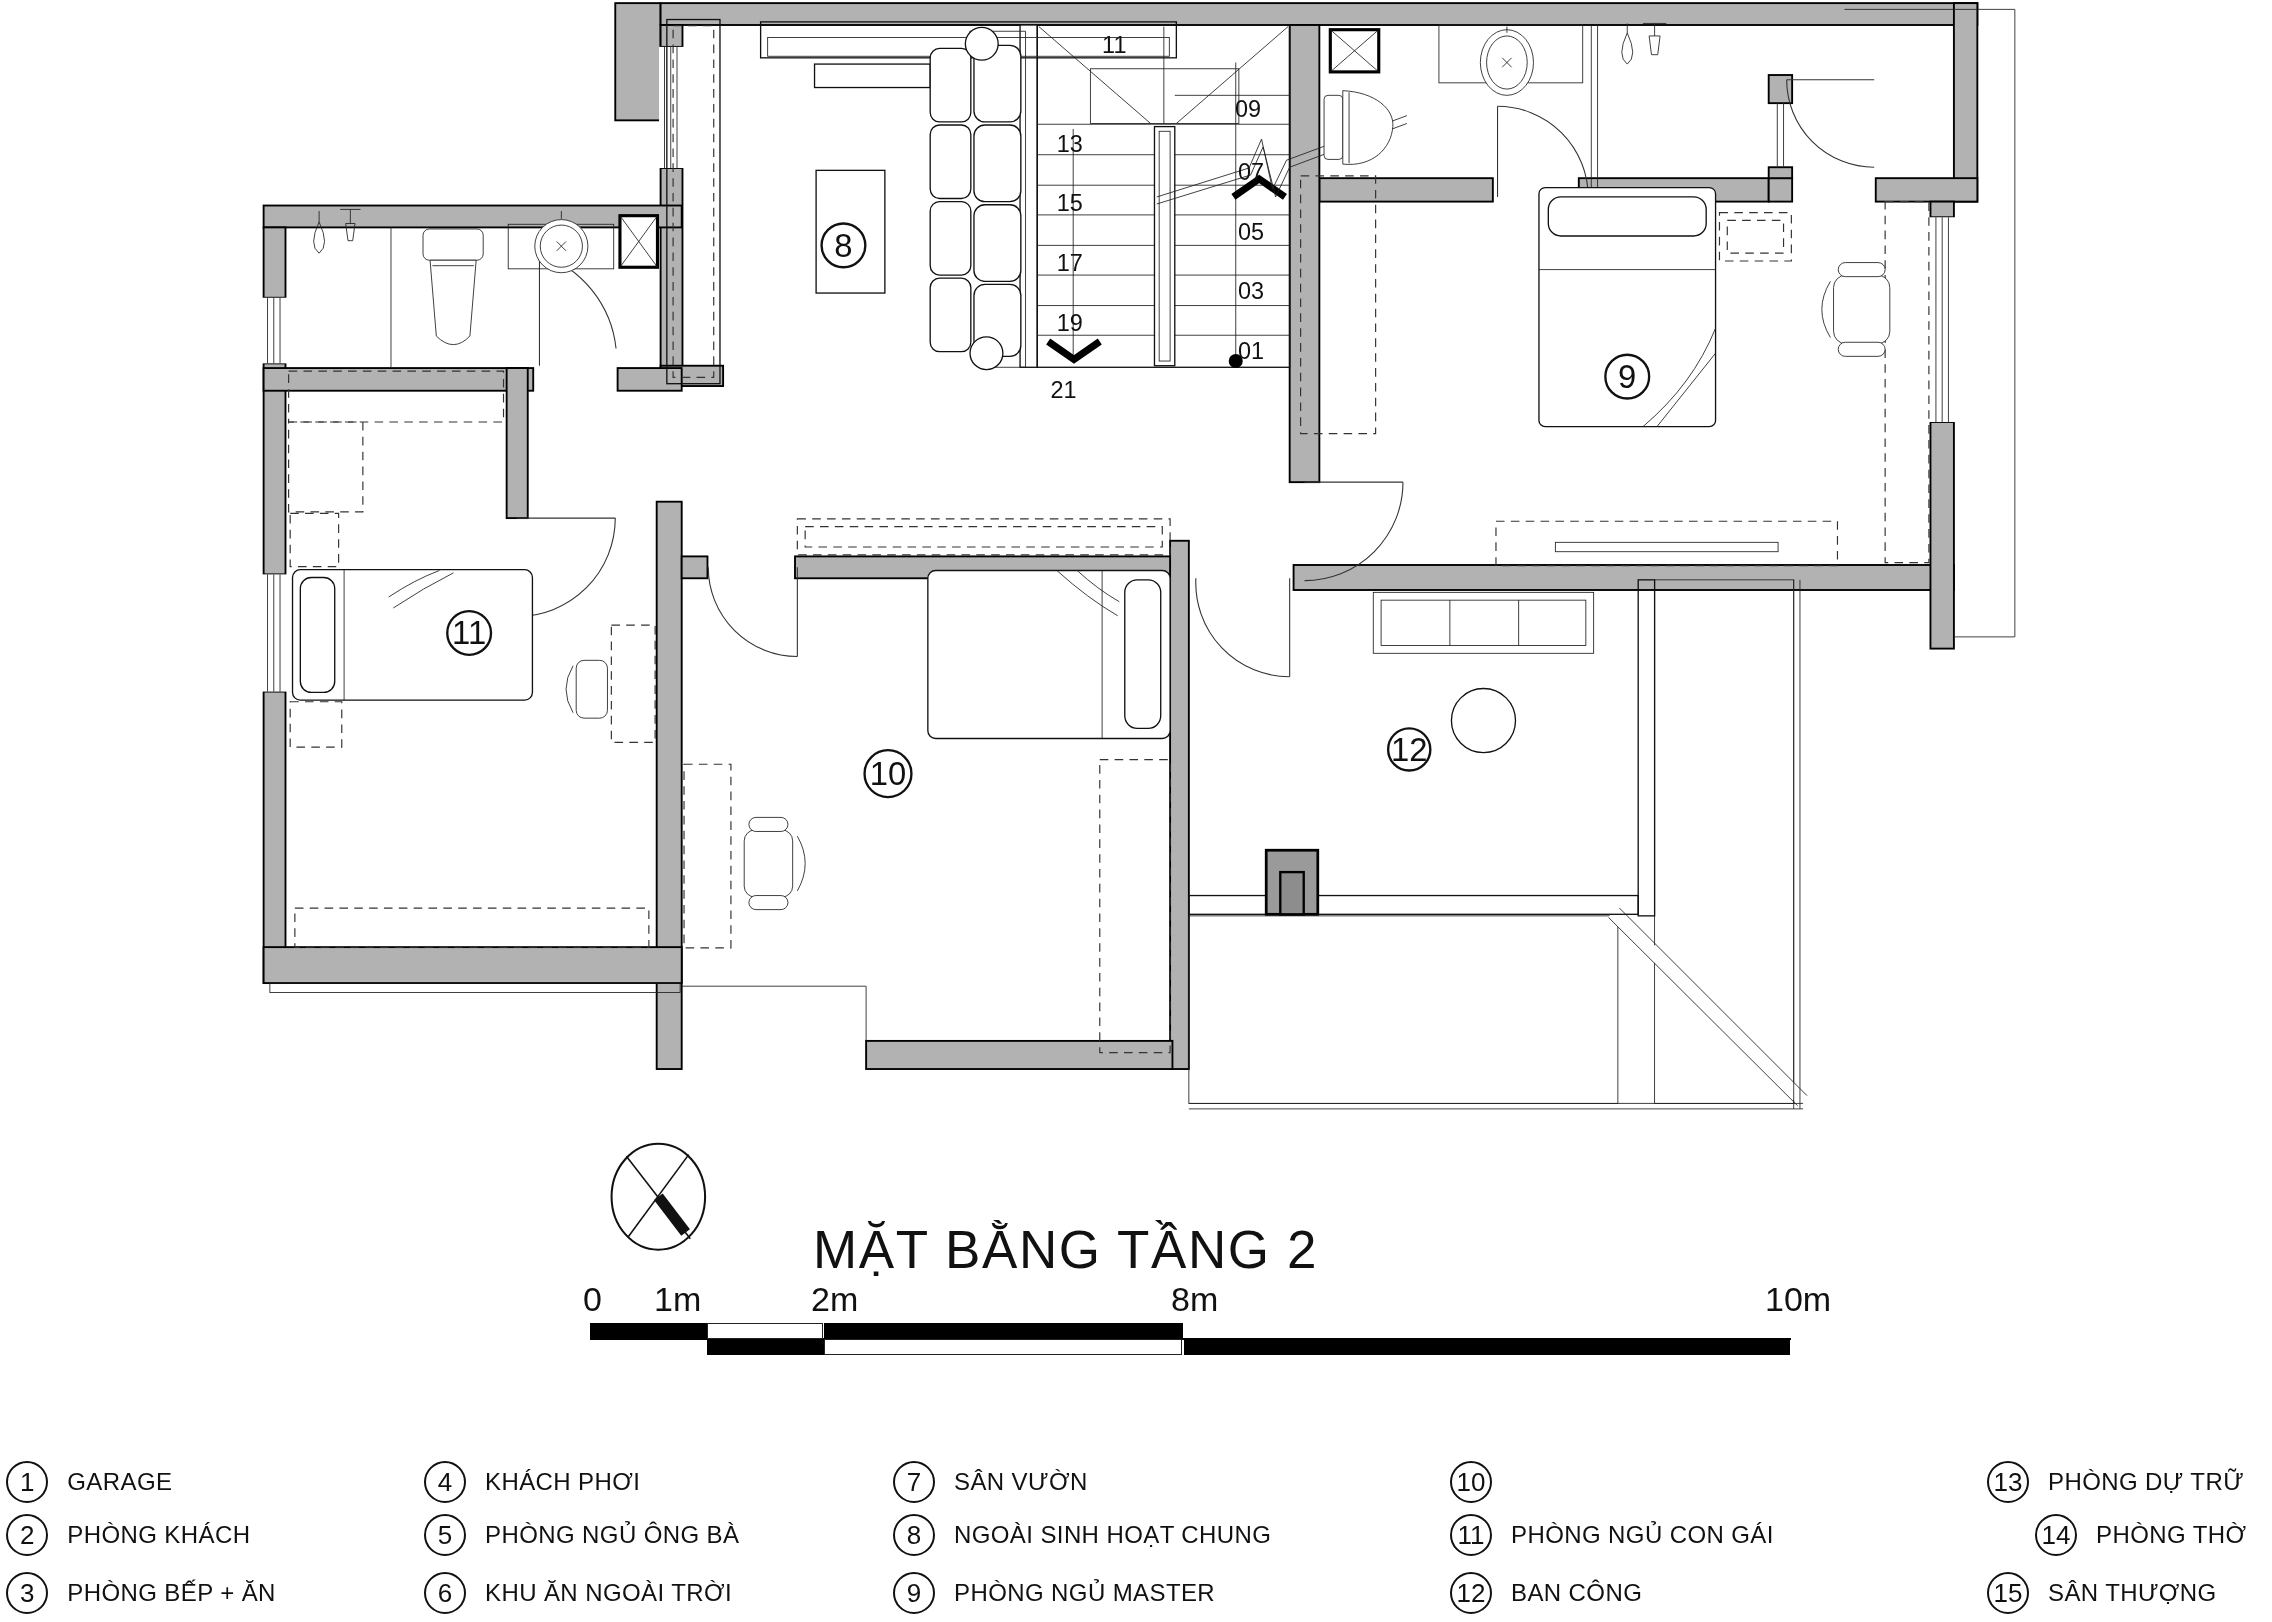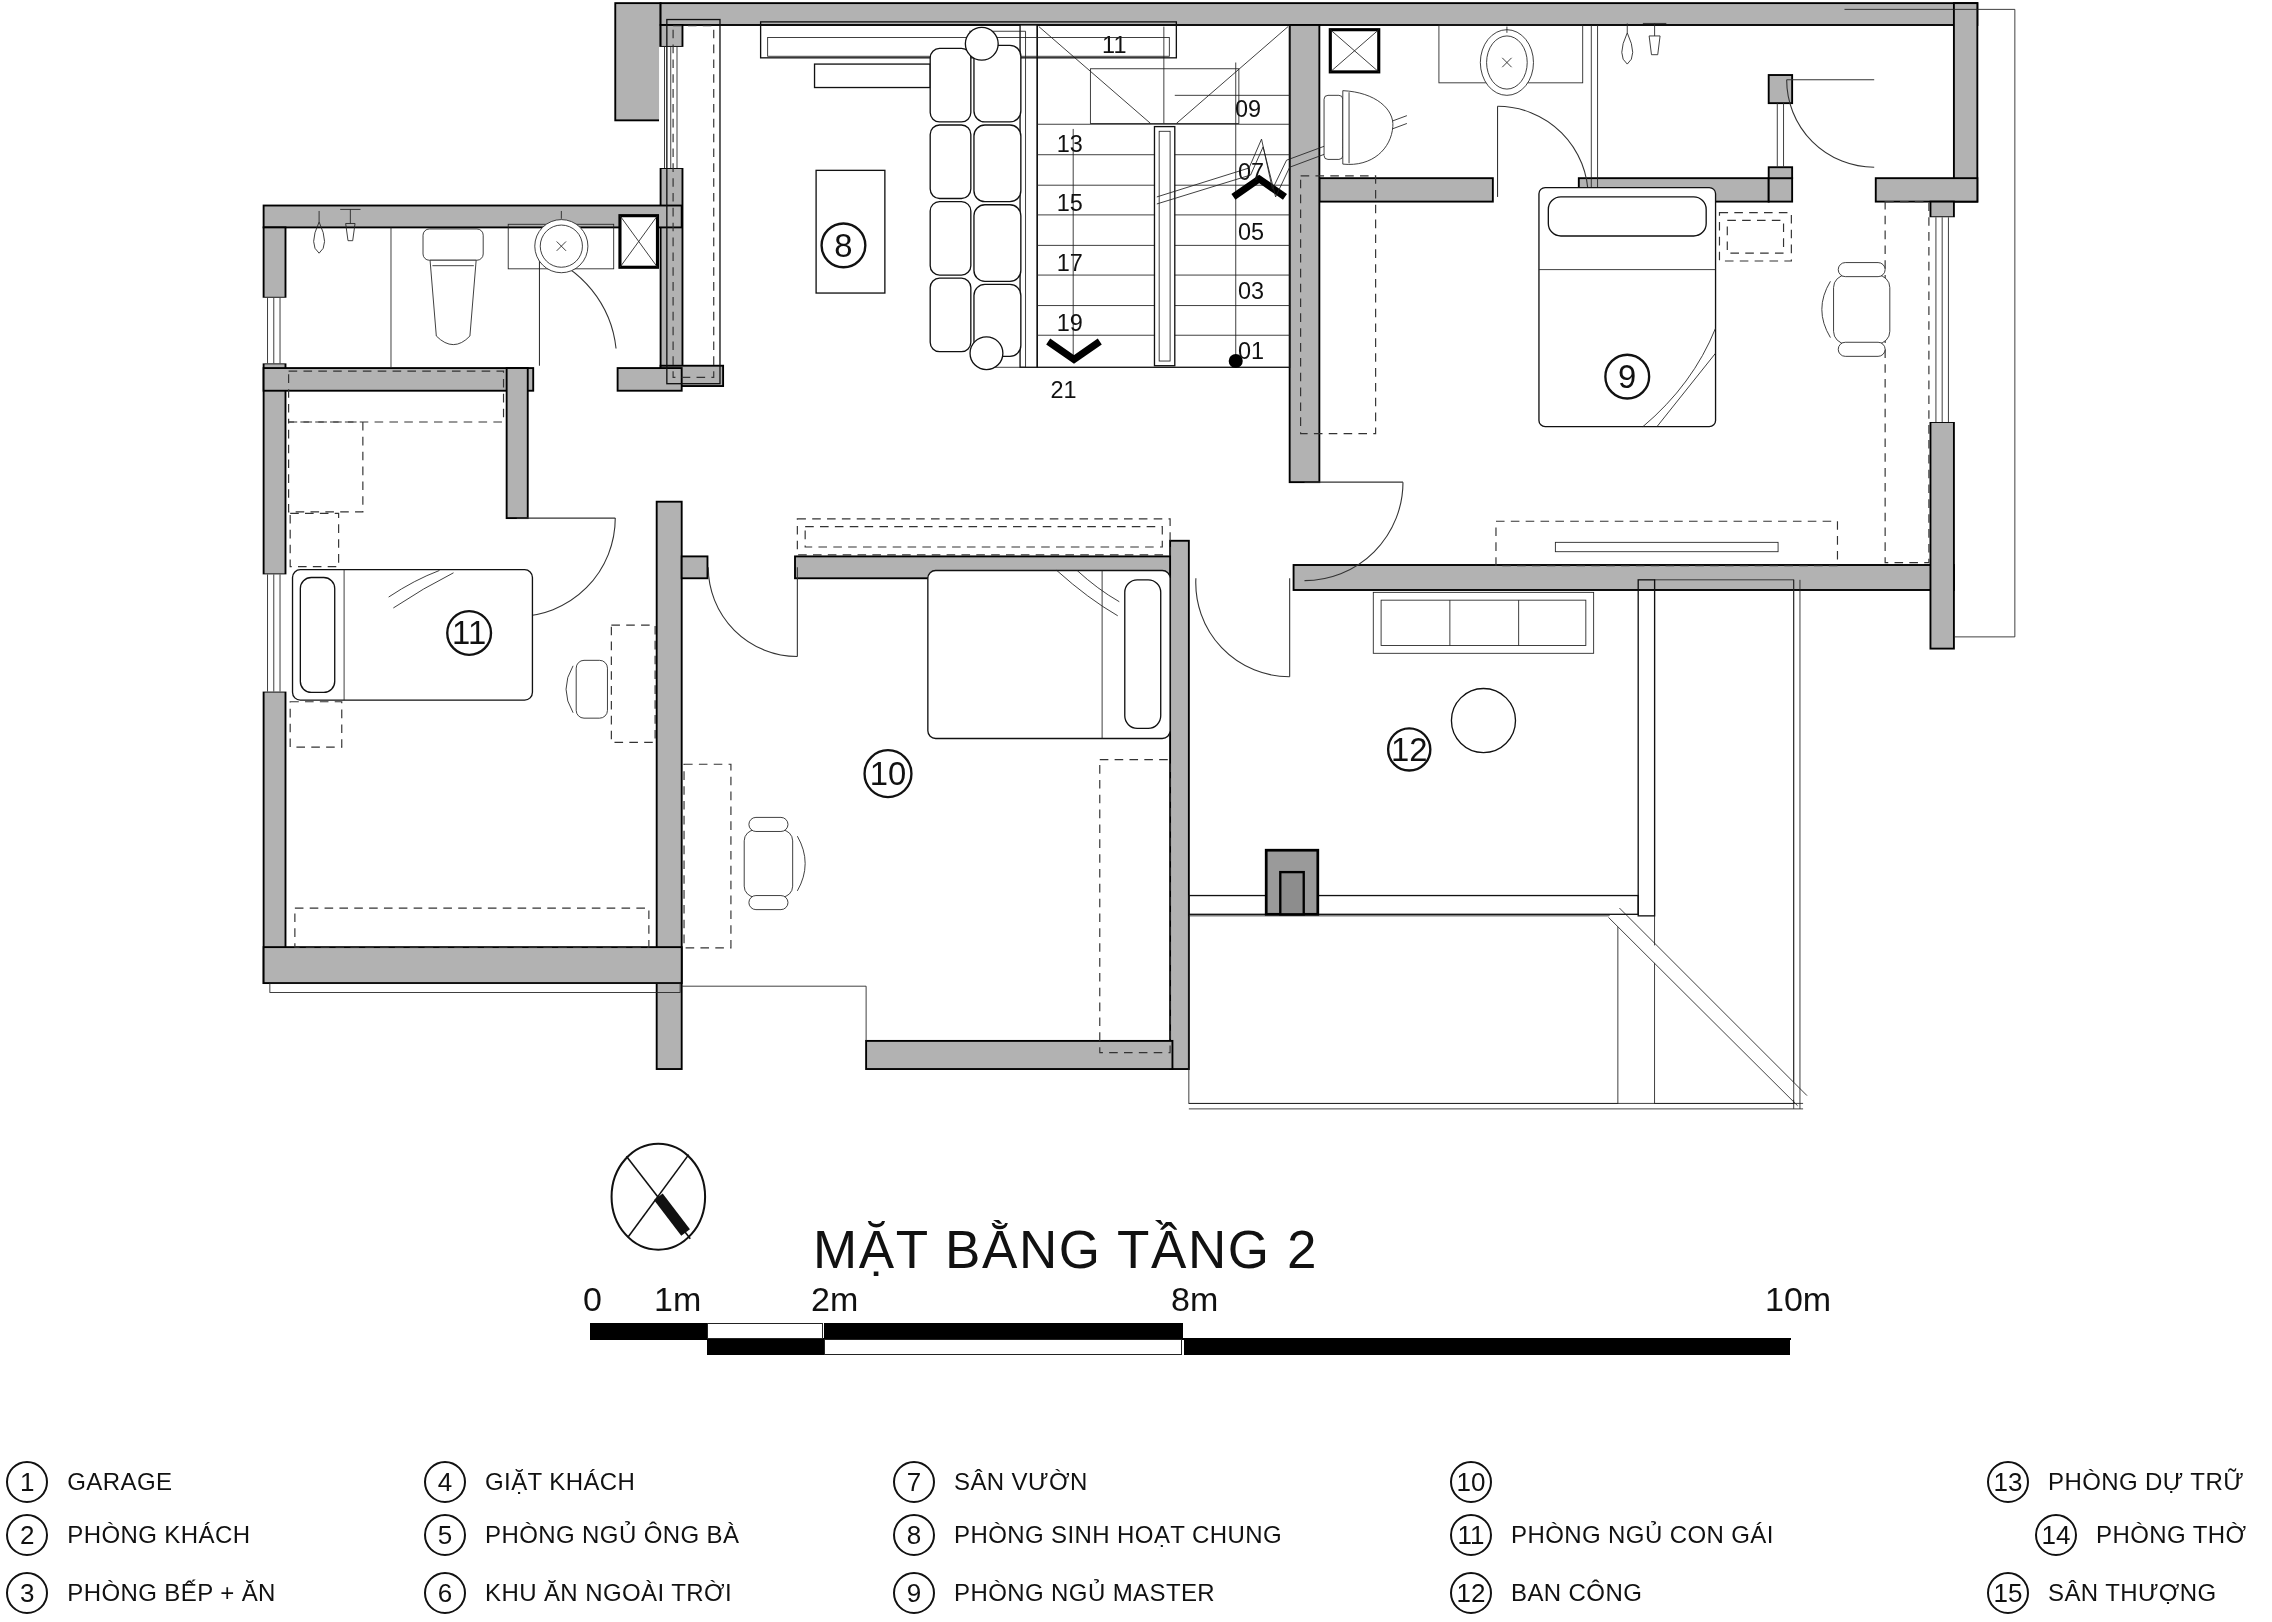--- a/index.html
+++ b/index.html
@@ -378,37 +378,37 @@
   <div class="legend-item" style="left:6.3px;top:1513px;">
       <span class="lg-circ">2</span>
       <span class="lg-label">PHÒNG KHÁCH</span>
     </div>
   <div class="legend-item" style="left:6.3px;top:1571px;">
       <span class="lg-circ">3</span>
       <span class="lg-label">PHÒNG BẾP + ĂN</span>
     </div>
   <div class="legend-item" style="left:424px;top:1460px;">
       <span class="lg-circ">4</span>
-      <span class="lg-label">GIẶT KHÁCH</span>
+      <span class="lg-label">KHÁCH PHƠI</span>
     </div>
   <div class="legend-item" style="left:424px;top:1513px;">
       <span class="lg-circ">5</span>
       <span class="lg-label">PHÒNG NGỦ ÔNG BÀ</span>
     </div>
   <div class="legend-item" style="left:424px;top:1571px;">
       <span class="lg-circ">6</span>
       <span class="lg-label">KHU ĂN NGOÀI TRỜI</span>
     </div>
   <div class="legend-item" style="left:893px;top:1460px;">
       <span class="lg-circ">7</span>
       <span class="lg-label">SÂN VƯỜN</span>
     </div>
   <div class="legend-item" style="left:893px;top:1513px;">
       <span class="lg-circ">8</span>
-      <span class="lg-label">PHÒNG SINH HOẠT CHUNG</span>
+      <span class="lg-label">NGOÀI SINH HOẠT CHUNG</span>
     </div>
   <div class="legend-item" style="left:893px;top:1571px;">
       <span class="lg-circ">9</span>
       <span class="lg-label">PHÒNG NGỦ MASTER</span>
     </div>
   <div class="legend-item" style="left:1450px;top:1460px;">
       <span class="lg-circ">10</span>
     </div>
   <div class="legend-item" style="left:1450px;top:1513px;">
       <span class="lg-circ">11</span>

